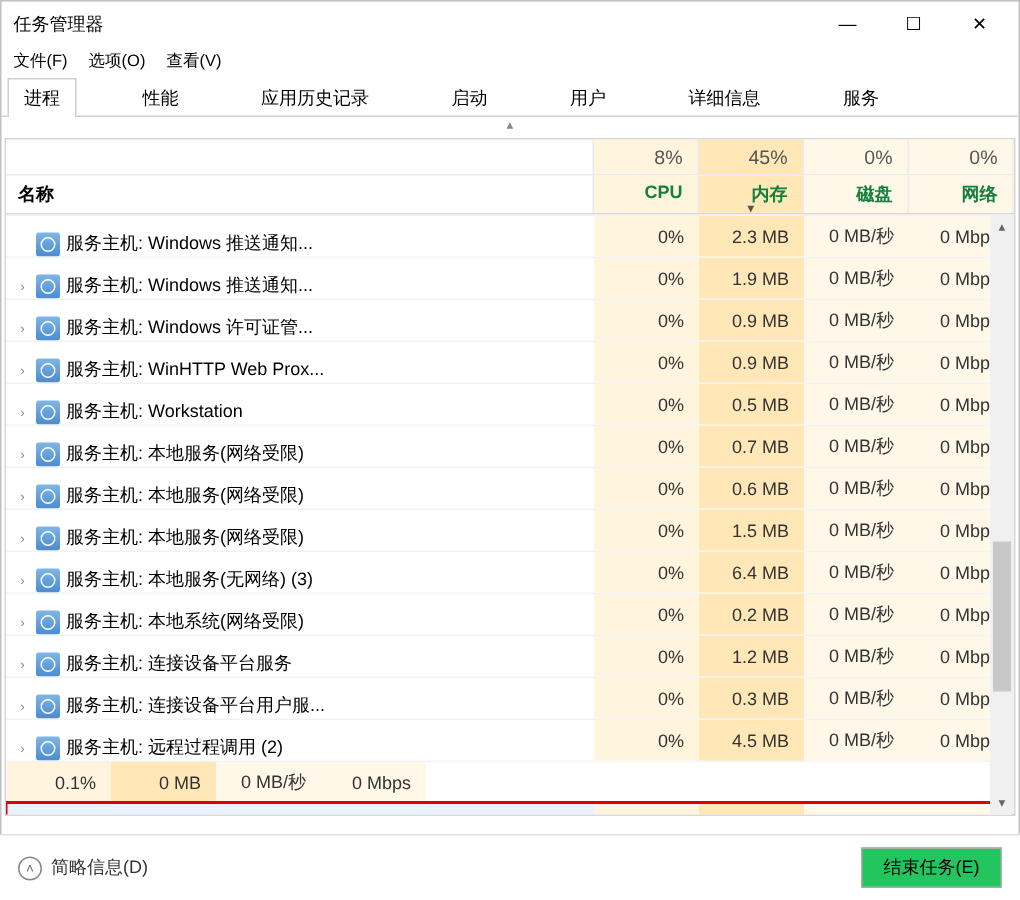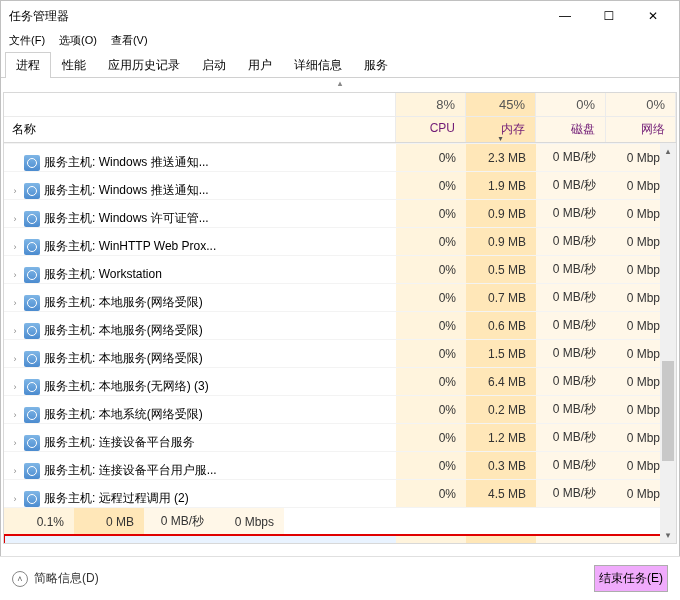--- a/index.html
+++ b/index.html
@@ -31,20 +31,21 @@
     display: flex;
     padding: 2px 8px;
     font-size: 11px;
   }
   .menubar span { margin-right: 14px; }
   .tabs {
     display: flex;
     border-bottom: 1px solid #d0d0d0;
     padding: 0 4px;
     margin-top: 2px;
+    gap: 33px;
   }
   .tab {
     padding: 4px 10px;
     border: 1px solid transparent;
     border-bottom: none;
     margin-right: 0px;
     margin-bottom: -1px;
     font-size: 12px;
   }
   .tab.active {
@@ -58,29 +59,29 @@
   .grid {
     width: 100%;
     border: 1px solid #d8d8d8;
     margin: 0 2px;
     width: calc(100% - 4px);
   }
   .header-row {
     display: flex;
     border-bottom: 1px solid #ebebeb;
   }
-  .header-row.sort { border-bottom:1px solid #d8d8d8; }
+  .header-row.sort { border-bottom:1px solid #d8d8d8;font-weight:bold; }
   .col-name { flex: 1; padding-left: 8px; }
   .col { width: 70px; text-align: right; padding-right: 10px; }
   .col.cpu-col { background:#fff4dd; }
   .col.mem-col { background:#ffe7b8; }
   .col.disk-col { background:#fff7e8; }
   .col.net-col { background:#fff7e8; }
   .header-row .col, .header-row .col-name { padding-top:4px; padding-bottom:4px; border-right:1px solid #ebebeb; }
-  .header-row .col { color:#701a75; }
+  .header-row .col { color:#15803d; }
   .header-top .col { color:#555; font-size:13px; }
   .header-top .col-name { color:#555; }
   .body-scroll {
     height: 400px;
     overflow: hidden;
     position: relative;
   }
   .rows { }
   .row {
     display: flex;
@@ -124,23 +125,23 @@
   .vscroll .thumb { position:absolute; left:2px; right:2px; top:55%; height:100px; background:#c8c8c8; }
   .footer {
     display:flex; align-items:center; justify-content:space-between;
     padding: 8px 12px;
     border-top:1px solid #e0e0e0;
     position:absolute; bottom:0; left:0; right:0;
     background:#fff;
   }
   .footer-left { display:flex; align-items:center; gap:6px; color:#333;}
   .endbtn {
-    padding: 4px 4px;
+    padding: 4px 14px;
     border:1px solid #adadad;
-    background:#f0abfc;
+    background:#22c55e;
     font-size:12px;
   }
   .circ { width:16px;height:16px;border:1px solid #888;border-radius:50%;display:flex;align-items:center;justify-content:center;font-size:9px;color:#666;}
   .header-row .col.mem-col { position:relative; }
   .mem-arrow::after{content:"▾"; font-size:8px; color:#555; position:absolute; bottom:-1px; left:50%; transform:translateX(-50%);}
 </style>
 </head>
 <body>
 
 <div class="titlebar">

